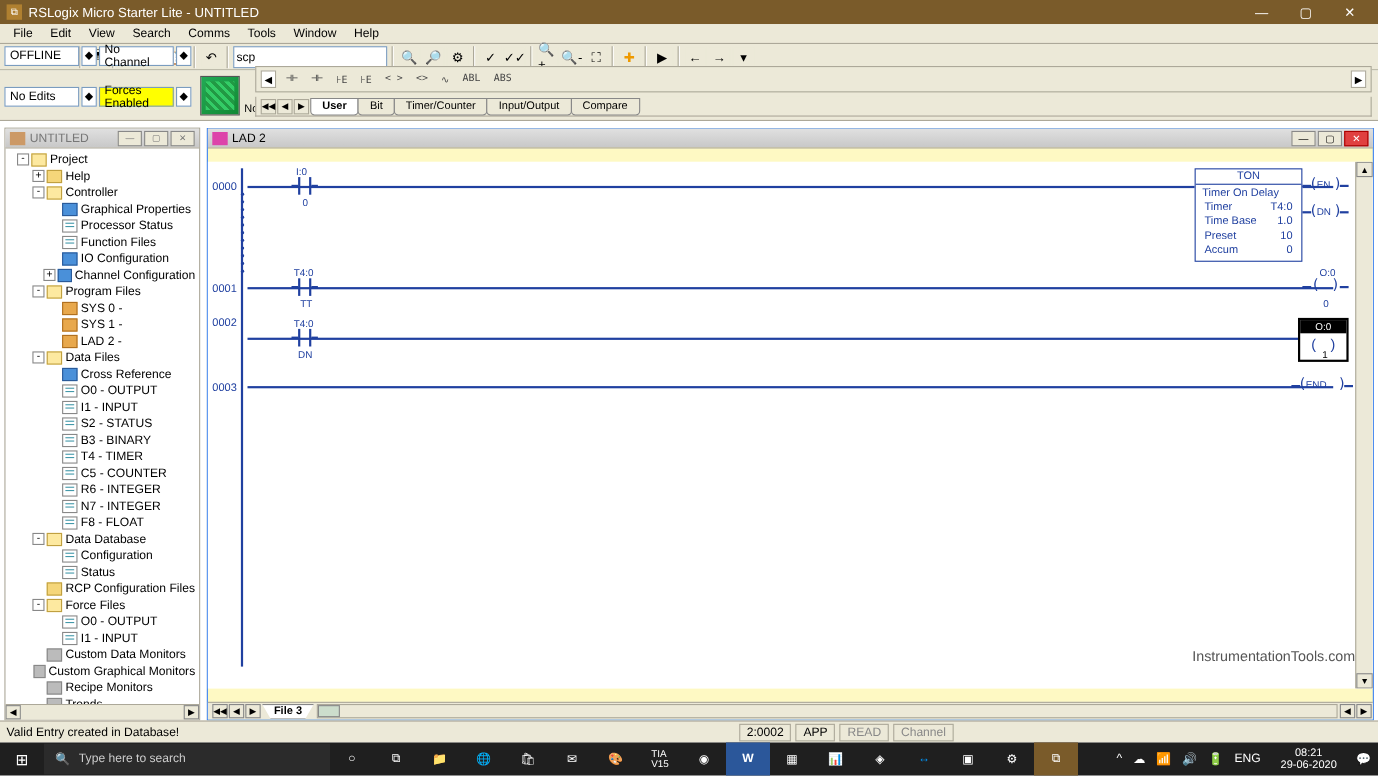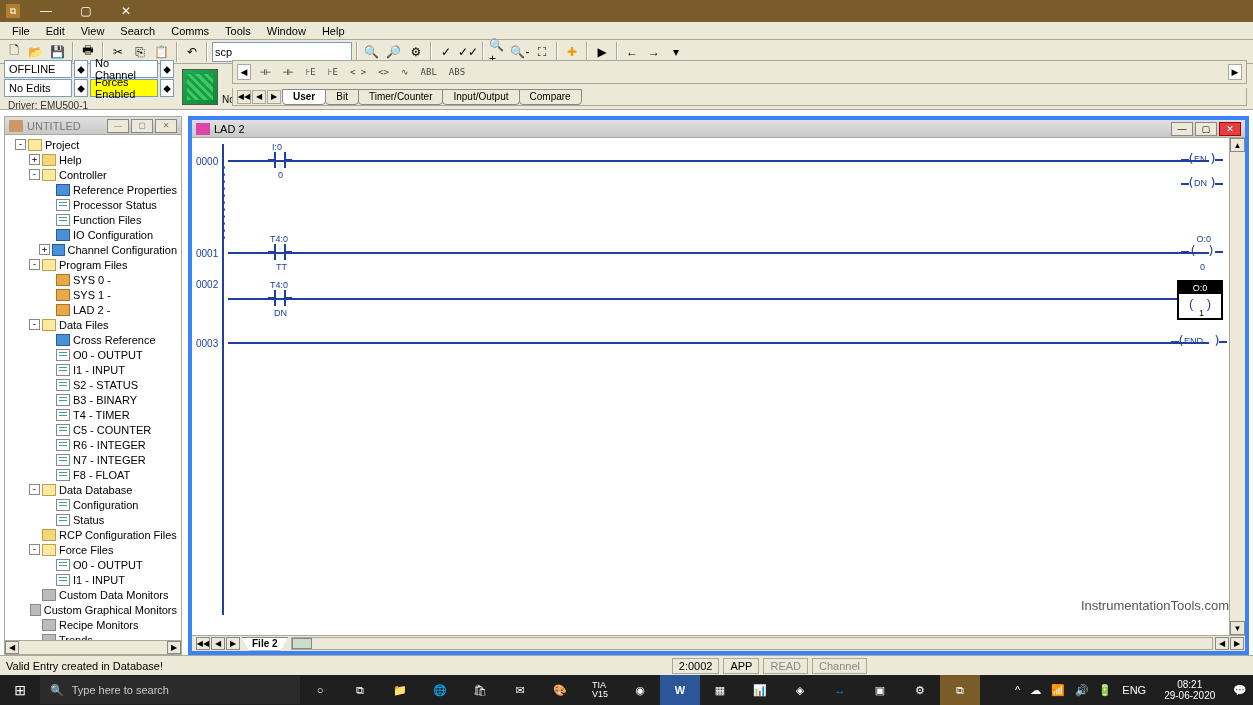--- a/index.html
+++ b/index.html
@@ -19,21 +19,21 @@
 .toolbar { height: 24px; background: #ece9d8; border-bottom: 1px solid #aca899; display: flex; align-items: center; padding: 0 4px; gap: 2px; }
 .tbtn { width: 20px; height: 20px; display: flex; align-items: center; justify-content: center; background: #ece9d8; border: 1px solid #ece9d8; cursor: pointer; font-size: 12px; }
 .tsep { width: 2px; height: 20px; border-left: 1px solid #aca899; border-right: 1px solid #fff; margin: 0 2px; }
 .combo { height: 20px; border: 1px solid #7a9cbf; background: #fff; font-size: 11px; padding: 0 2px; }
 
 
 .statusrow { height: 46px; background: #ece9d8; border-bottom: 1px solid #aca899; display: flex; align-items: center; padding: 2px 4px; position: relative; }
 .statcell { height: 18px; border: 1px solid #7a9cbf; background: #fff; font-size: 11px; display: flex; align-items: center; padding: 0 4px; margin-right: 2px; }
 .statcell.yellow { background: #ffff00; }
 .statcell.dd { width: 14px; justify-content: center; cursor: pointer; }
-.statcol { display: flex; flex-direction: column; gap: 1px; }
+.statcol { display: flex; flex-direction: column; gap: 19px; }
 .driver { font-size: 10px; padding: 2px 4px; color: #333; }
 .cpuicon { width: 36px; height: 36px; background: linear-gradient(135deg,#2a5,#183); border: 1px solid #555; margin-left: 6px; position: relative; }
 .cpuicon::after { content:''; position:absolute; inset:4px; background: repeating-linear-gradient(45deg,#3c6,#3c6 3px,#294 3px,#294 6px); }
 .node { font-size: 10px; margin-left: 4px; align-self: flex-end; padding-bottom: 2px; }
 
 
 .instrbar { position: absolute; left: 232px; top: 60px; right: 6px; height: 24px; background: #ece9d8; border: 1px solid #aca899; display: flex; align-items: center; padding: 0 4px; gap: 6px; }
 .instrbar .nav { width: 14px; height: 16px; display:flex;align-items:center;justify-content:center;border:1px solid #aca899;background:#fff;cursor:pointer;font-size:9px; }
 .instr { font-size: 9px; padding: 0 3px; color: #444; cursor: pointer; font-family: monospace; }
 
@@ -60,21 +60,21 @@
 .ficon.doc { background: #fff; border:1px solid #888; position:relative; }
 .ficon.doc::after { content:''; position:absolute; left:2px; right:2px; top:2px; bottom:2px; background:linear-gradient(#49a,#49a) 0 0/100% 1px no-repeat,linear-gradient(#49a,#49a) 0 3px/100% 1px no-repeat,linear-gradient(#49a,#49a) 0 6px/100% 1px no-repeat; }
 .ficon.blue { background:#4a90d9; border:1px solid #2a5a99; }
 .ficon.orange { background:#e8a84c; border:1px solid #b07020; }
 .ficon.grey { background:#bbb; border:1px solid #888; }
 .treescroll { height: 14px; background:#ece9d8; border-top:1px solid #aca899; display:flex; }
 .treescroll .arr { width:14px; height:13px; border:1px solid #888; background:#ece9d8; cursor:pointer; display:flex;align-items:center;justify-content:center;font-size:8px; }
 .treescroll .track { flex:1; background:#ece9d8; }
 
 
-.ladderwin { position: absolute; left: 188px; top: 116px; right: 4px; bottom: 50px; border: 4px solid #3b82f6; background: #fef9c3; display:flex; flex-direction:column; }
+.ladderwin { position: absolute; left: 188px; top: 116px; right: 4px; bottom: 50px; border: 1px solid #3b82f6; background: #fef9c3; display:flex; flex-direction:column;gap:12px; }
 .ladtitle { height: 18px; background: linear-gradient(#e0e0e0,#c8c8c8); display:flex;align-items:center;padding:0 4px;font-size:11px; border-bottom:1px solid #aca899; }
 .ladtitle .licon { width:14px;height:12px;background:#d4a;margin-right:4px; }
 .ladtitle .spacer { flex:1; }
 .ladtitle .wb { width:22px;height:14px;margin-left:2px;cursor:pointer;display:flex;align-items:center;justify-content:center;font-size:9px; }
 .ladtitle .wb.min { border:1px solid #888;background:#ece9d8; }
 .ladtitle .wb.max { border:1px solid #888;background:#ece9d8; }
 .ladtitle .wb.close { border:1px solid #a00;background:#e04040;color:#fff; }
 
 .ladbody { flex:1; background:#fff; position:relative; overflow:hidden; }
 .leftrail { position:absolute; left:30px; top:6px; bottom:20px; width:2px; background:#2040a0; }
@@ -129,20 +129,21 @@
 .taskbar .search .sicon { margin-right:8px; }
 .taskbar .tb { width:40px;height:30px;display:flex;align-items:center;justify-content:center;cursor:pointer; }
 .taskbar .tray { display:flex;align-items:center;margin-left:auto;padding:0 6px;gap:10px; }
 .taskbar .clock { text-align:center; line-height:1.1; font-size:10px; padding:0 8px; }
 </style>
 </head>
 <body>
 
 <div class="titlebar">
   <div class="appicon">⧉</div>
+  <div class="title">RSLogix Micro Starter Lite - UNTITLED</div>
   <div class="winbtn">—</div>
   <div class="winbtn">▢</div>
   <div class="winbtn">✕</div>
 </div>
 
 <div class="menubar">
   <div class="menuitem">File</div>
   <div class="menuitem">Edit</div>
   <div class="menuitem">View</div>
   <div class="menuitem">Search</div>
@@ -258,21 +259,21 @@
       <div class="node-row">
         <span class="indent" style="width: 24px;"></span>
         <span class="expander">-</span>
         <span class="ficon folder-open"></span>
         <span>Controller</span>
       </div>
       <div class="node-row">
         <span class="indent" style="width: 38px;"></span>
         <span class="noexp"></span>
         <span class="ficon blue"></span>
-        <span>Reference Properties</span>
+        <span>Graphical Properties</span>
       </div>
       <div class="node-row">
         <span class="indent" style="width: 38px;"></span>
         <span class="noexp"></span>
         <span class="ficon doc"></span>
         <span>Processor Status</span>
       </div>
       <div class="node-row">
         <span class="indent" style="width: 38px;"></span>
         <span class="noexp"></span>
@@ -471,20 +472,44 @@
     <div class="rung" style="top:22px"></div>
     <div class="contact" style="left:76px;top:14px">
       <div class="hw"></div>
         <div class="l1"></div>
         <div class="l2"></div>
         <div class="hw2"></div>
     </div>
     <div class="clabel" style="left:80px;top:4px">I:0</div>
     <div class="clabel" style="left:86px;top:32px">0</div>
 
+    <div class="tonbox" style="right:64px;top:6px;width:98px">
+      <div class="tonhead" style="border-bottom:1px solid #2040a0;margin:-2px -6px 2px;padding:1px">TON</div>
+      <div>Timer On Delay</div>
+      <table>
+        <tbody>
+            <tr>
+              <td>Timer</td>
+              <td>T4:0</td>
+            </tr>
+        <tr>
+              <td>Time Base</td>
+              <td>1.0</td>
+            </tr>
+        <tr>
+              <td>Preset</td>
+              <td>10</td>
+            </tr>
+        <tr>
+              <td>Accum</td>
+              <td>0</td>
+            </tr>
+      </tbody>
+        </table>
+    </div>
     <div class="coil" style="right:28px;top:14px">
       <div class="hw" style="left:-6px"></div>
       <span class="paren" style="left:0">(</span>
       <span class="clabel" style="left:7px;top:2px">EN</span>
       <span class="paren" style="right:0">)</span>
       <div class="hw" style="right:-6px"></div>
     </div>
     <div class="coil" style="right:28px;top:38px">
       <div class="hw" style="left:-6px"></div>
       <span class="paren" style="left:0">(</span>
@@ -560,21 +585,21 @@
       <div style="height:14px;border:1px solid #888;background:#ece9d8;display:flex;align-items:center;justify-content:center;font-size:8px">▲</div>
       <div style="position:absolute;bottom:0;left:0;right:0;height:14px;border:1px solid #888;background:#ece9d8;display:flex;align-items:center;justify-content:center;font-size:8px">▼</div>
     </div>
 
     <div class="watermark">InstrumentationTools.com</div>
   </div>
   <div class="ladtabs">
     <div class="tn">◀◀</div>
     <div class="tn">◀</div>
     <div class="tn">▶</div>
-    <div class="ft">File 2</div>
+    <div class="ft">File 3</div>
     <div class="track">
       <div class="thumb"></div>
     </div>
     <div class="tn">◀</div>
     <div class="tn">▶</div>
   </div>
 </div>
 
 <div class="statusbar">
   <span>Valid Entry created in Database!</span>

